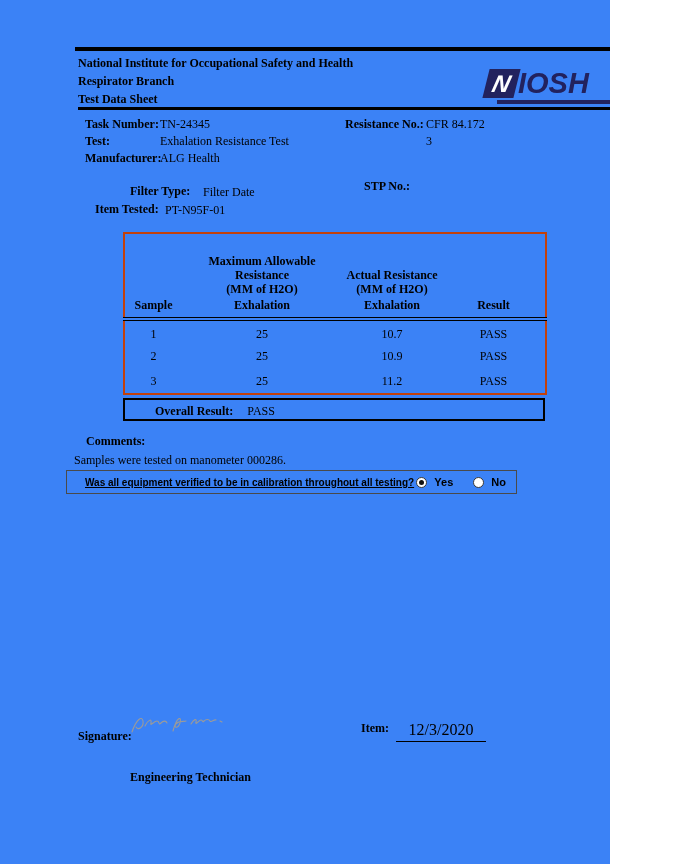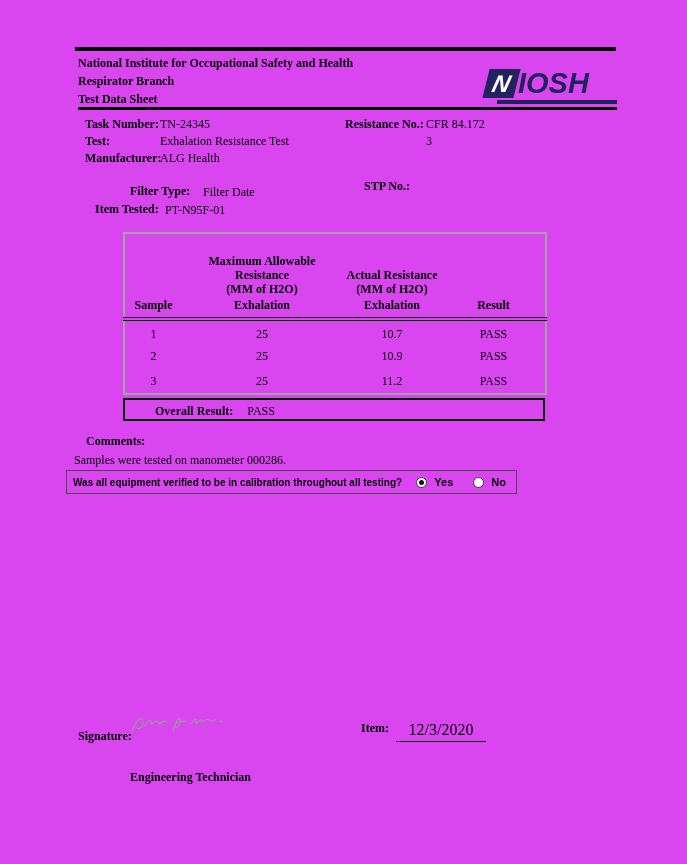--- a/index.html
+++ b/index.html
@@ -1,22 +1,22 @@
 <!DOCTYPE html>
 <html><head>
 <meta charset="utf-8">
 <style>
   * { margin: 0; padding: 0; box-sizing: border-box; }
   html, body { background: #ffffff; }
   body { font-family: "Liberation Serif", serif; color: #000; }
   .page {
     position: relative;
-    width: 687px;
+    width: 610px;
     height: 864px;
-    background: #d946ef;
+    background: #3b82f6;
     overflow: hidden;
   }
   .abs { position: absolute; }
 
   
   .rule-top { left: 75px; top: 47px; width: 541px; height: 4px; background: #000; }
   .rule-main { left: 78px; top: 107px; width: 539px; height: 3px; background: #000; }
   .header-block { left: 78px; top: 54px; font-size: 12px; font-weight: bold; line-height: 18px; white-space: nowrap; }
 
   
@@ -36,21 +36,21 @@
     margin-left: 1px;
   }
   .logo-underline { position: absolute; left: 11px; top: 32px; width: 120px; height: 4px; background: #22225e; }
 
   
   .lbl { font-weight: bold; font-size: 12px; white-space: nowrap; }
   .val { font-size: 12px; white-space: nowrap; }
 
   
   .results-table-wrap { left: 123px; top: 232px; width: 422px; }
-  table.results { width: 100%; border-collapse: collapse; border: 2px solid #a3a3a3; table-layout: fixed; }
+  table.results { width: 100%; border-collapse: collapse; border: 2px solid #c2410c; table-layout: fixed; }
   table.results td { text-align: center; font-size: 12px; vertical-align: bottom; }
   tr.group-row td { padding-top: 20px; font-weight: bold; line-height: 14px; }
   tr.colhead-row td { font-weight: bold; padding: 2px 0 4px 0; border-bottom: 4px double #000; }
   tr.data-row td { height: 25px; vertical-align: middle; font-size: 12px; }
   tr.data-row.first td { padding-top: 4px; }
 
   
   .overall-box {
     left: 123px; top: 398px; width: 422px; height: 23px;
     border: 2px solid #000; display: flex; align-items: flex-end;
@@ -63,21 +63,21 @@
   .comments-text { left: 74px; top: 453px; }
 
   
   .question-box {
     left: 66px; top: 470px; width: 451px; height: 24px;
     border: 1px solid #4a4a4a;
     display: flex; align-items: center;
     font-family: "Liberation Sans", sans-serif;
     font-weight: bold; font-size: 10px;
   }
-  .question-text { margin-left: 6px; white-space: nowrap; }
+  .question-text { margin-left: 18px; white-space: nowrap; text-decoration: underline; }
   .radio {
     width: 11px; height: 11px; border: 1px solid #3a3a3a; border-radius: 50%;
     display: inline-block; position: relative; background: #fff; flex: 0 0 auto;
   }
   .radio.selected::after {
     content: ""; position: absolute; left: 2px; top: 2px;
     width: 5px; height: 5px; border-radius: 50%; background: #111;
   }
   .radio-yes { margin-left: auto; }
   .radio-label { margin-left: 7px; font-size: 11px; }

